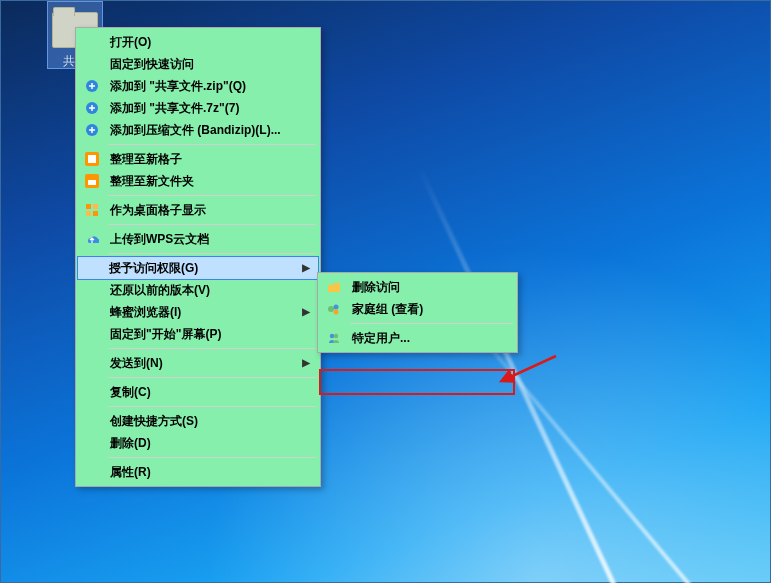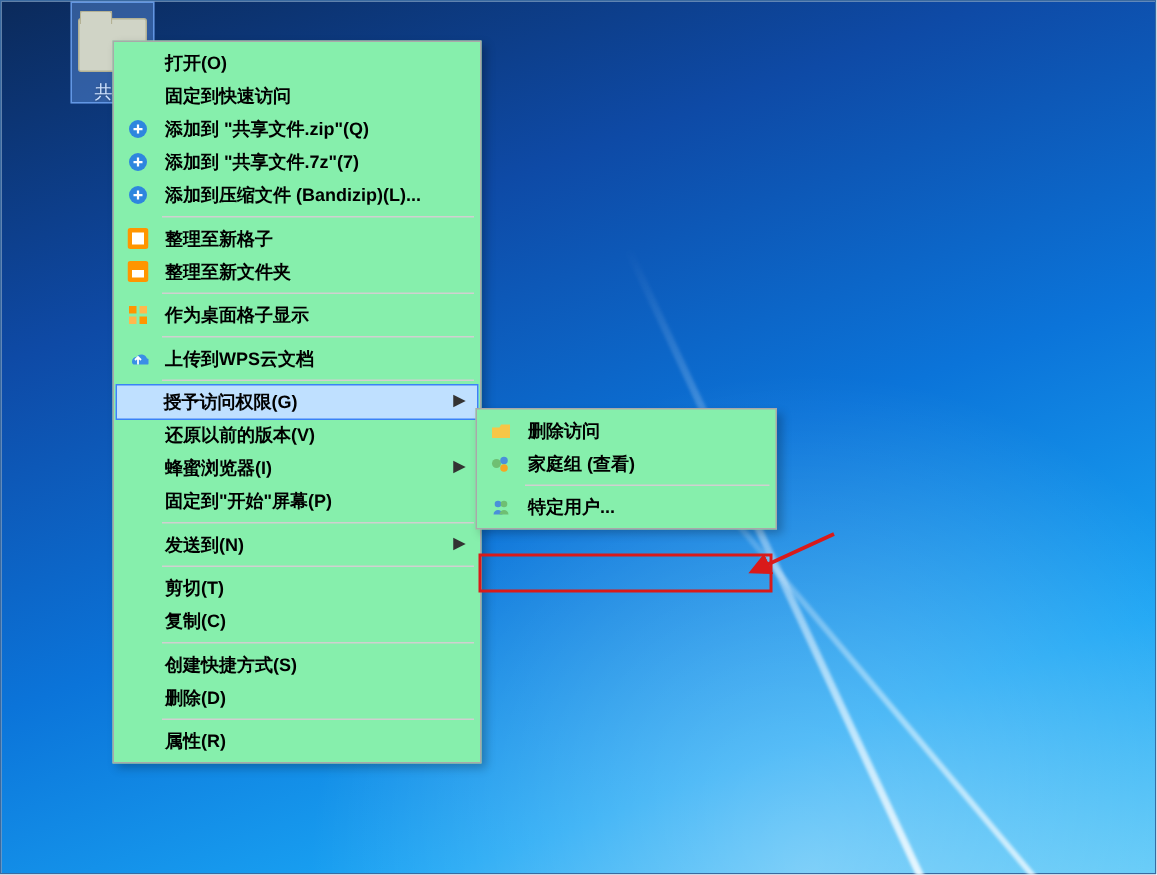--- a/index.html
+++ b/index.html
@@ -226,21 +226,20 @@
     <li><span>还原以前的版本(V)</span></li>
     <li><span>蜂蜜浏览器(I)</span><span class="arrow">▶</span></li>
     <li><span>固定到"开始"屏幕(P)</span></li>
 
     <li class="sep"></li>
 
     <li><span>发送到(N)</span><span class="arrow">▶</span></li>
 
     <li class="sep"></li>
 
-    <li><span>剪切(T)</span></li>
     <li><span>复制(C)</span></li>
 
     <li class="sep"></li>
 
     <li><span>创建快捷方式(S)</span></li>
     <li><span>删除(D)</span></li>
 
     <li class="sep"></li>
 
     <li><span>属性(R)</span></li>

